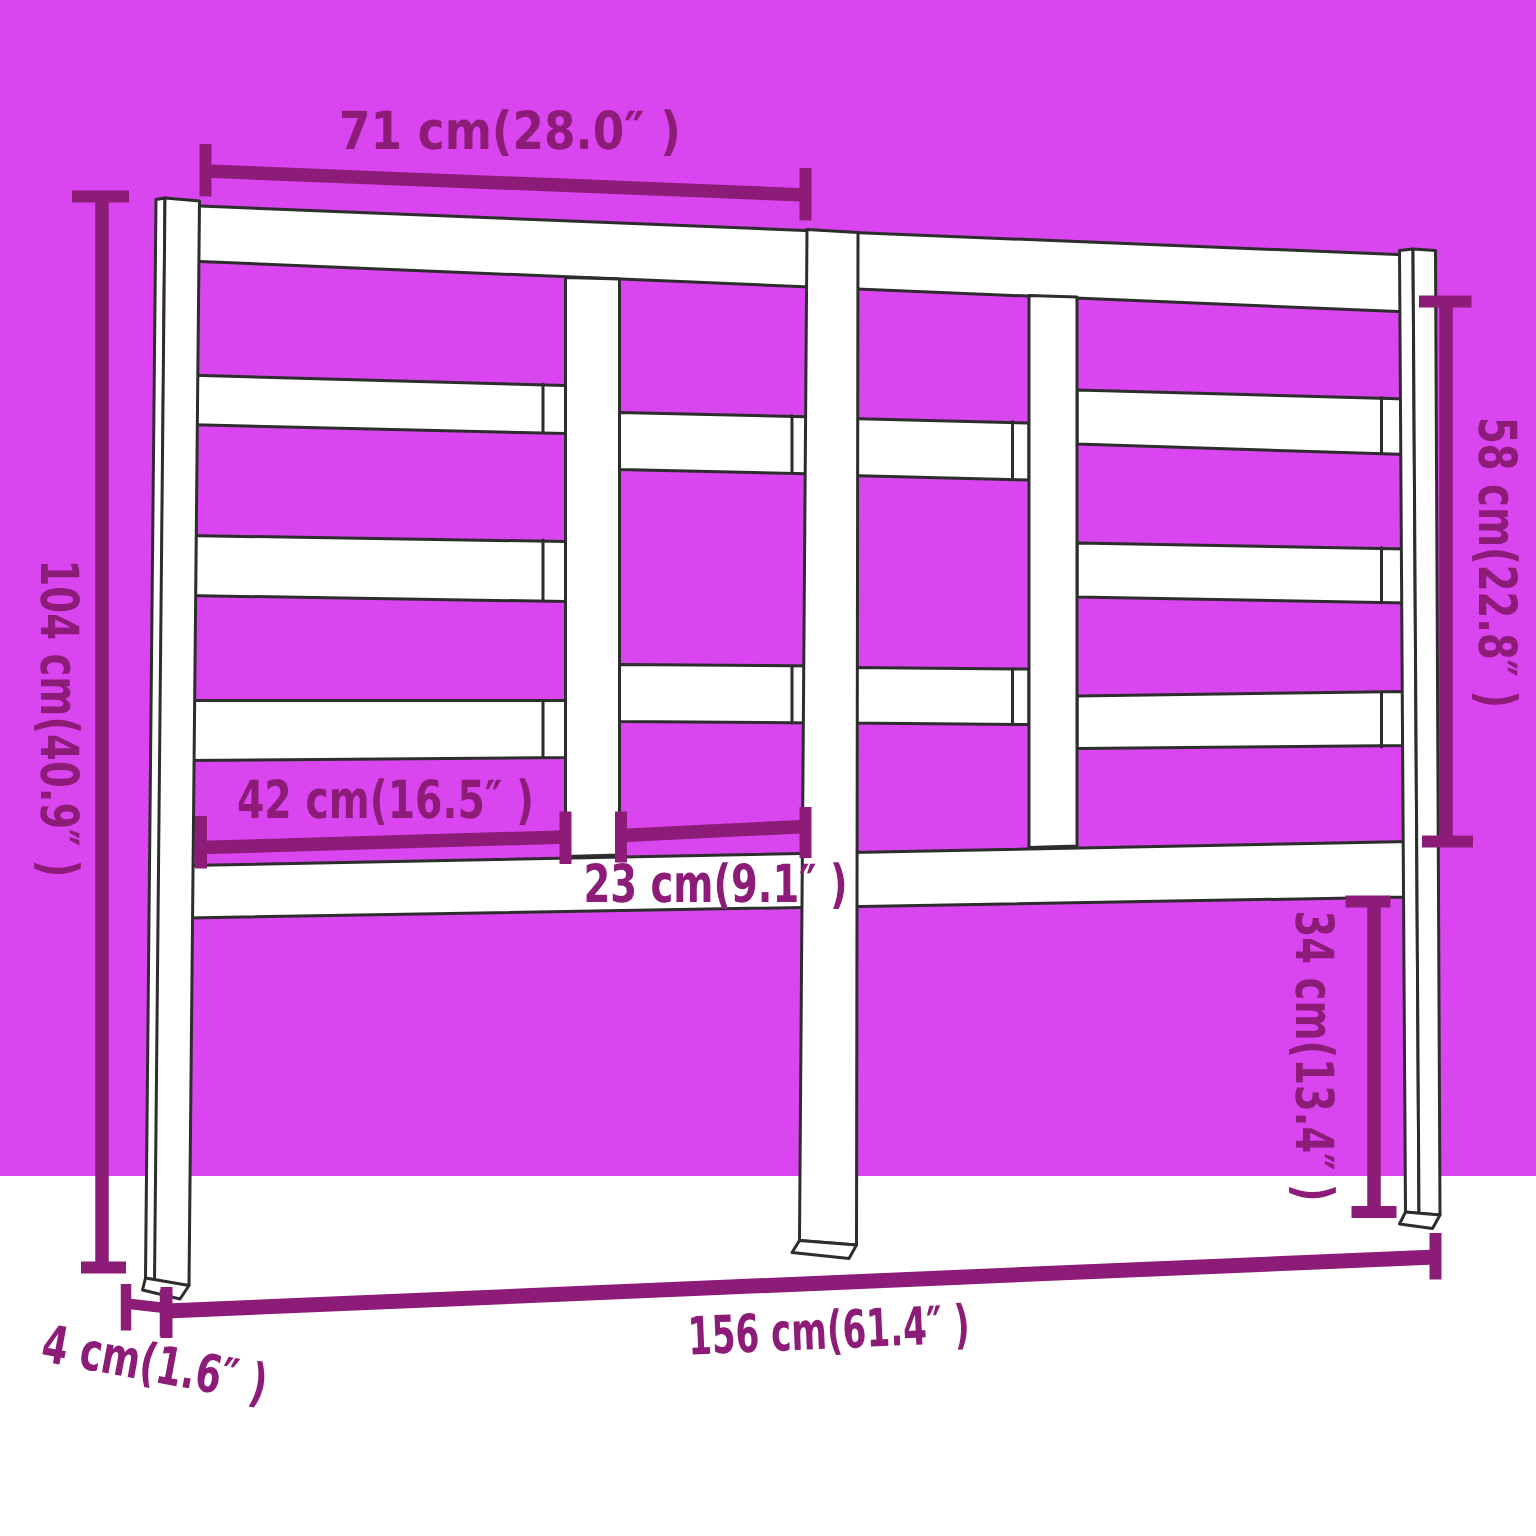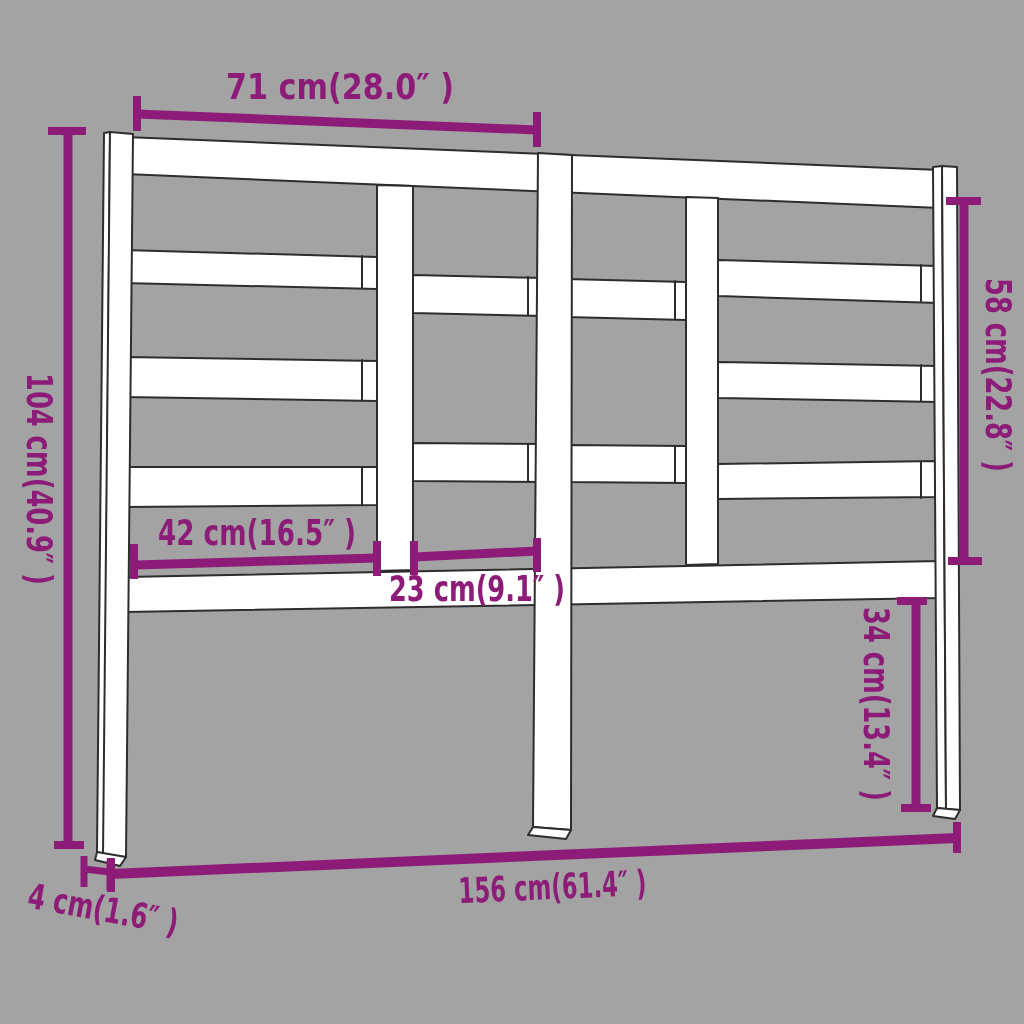--- a/index.html
+++ b/index.html
@@ -7,22 +7,22 @@
     padding: 0;
     background: #ffffff;
     width: 1024px;
     height: 1024px;
     overflow: hidden;
     font-family: "DejaVu Sans", sans-serif;
   }
   .stage {
     position: relative;
     width: 1024px;
-    height: 1024px;
-    background: #a3a3a3;
+    height: 784px;
+    background: #d946ef;
   }
   svg { display: block; }
   text {
     font-family: "DejaVu Sans", "Liberation Sans", sans-serif;
     font-weight: bold;
   }
 </style>
 </head>
 <body>
 

